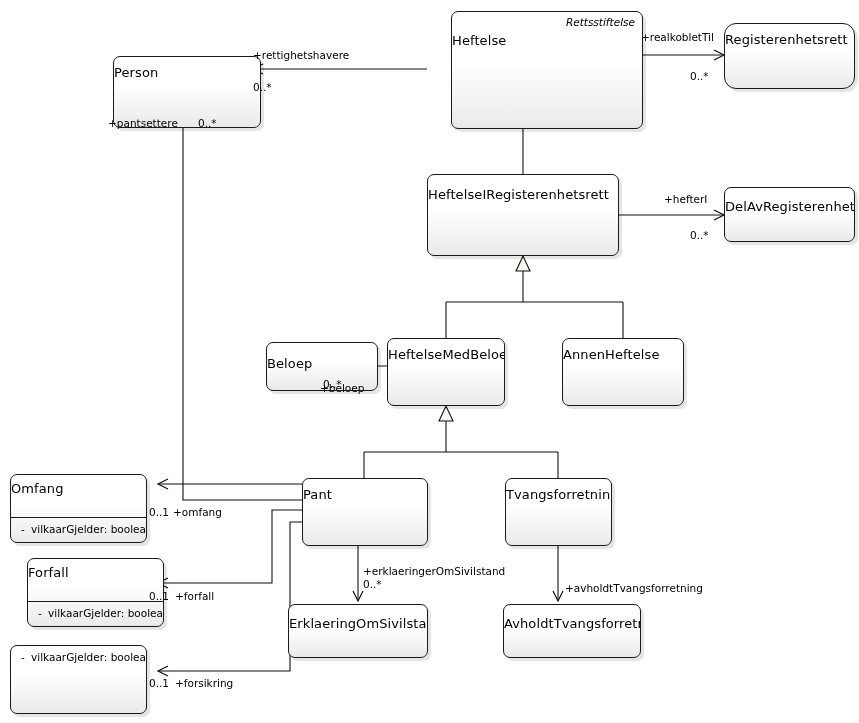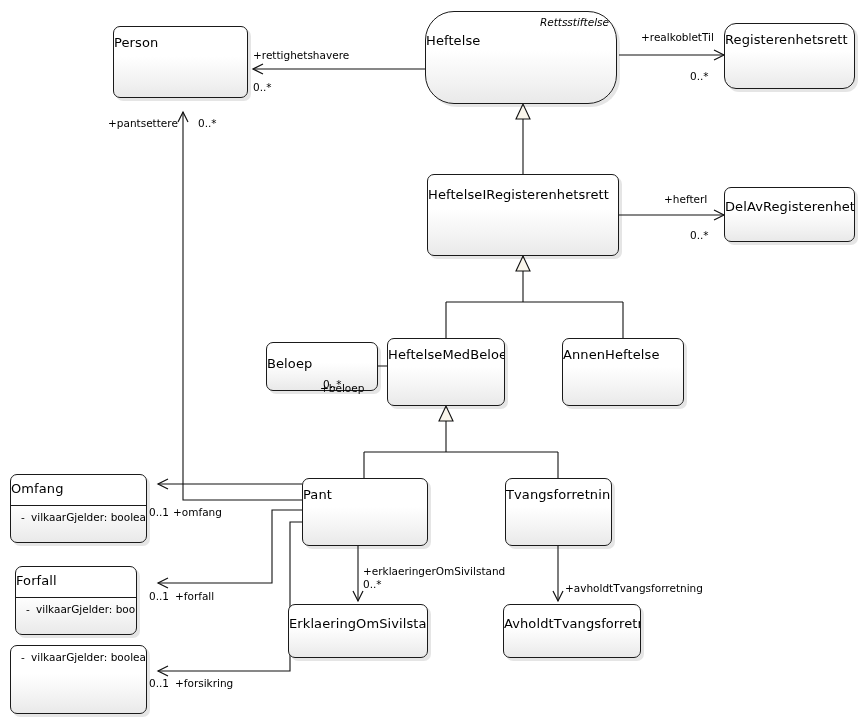--- a/index.html
+++ b/index.html
@@ -49,21 +49,21 @@
     right: 7px;
     top: 4px;
     font-size: 10.5px;
     font-style: italic;
     color: #000000;
     font-family: "DejaVu Sans", sans-serif;
   }
   
   .uml-class.has-attrs .uml-name {
     padding-top: 7px;
-    padding-bottom: 10px;
+    padding-bottom: 22px;
     border-bottom: 1px solid #1a1a1a;
   }
   .uml-attrs {
     padding: 5px 4px 0 4px;
   }
   .attr-row {
     font-size: 10.5px;
     color: #000000;
     white-space: nowrap;
     line-height: 13px;
@@ -138,25 +138,25 @@
       <line x1="558" y1="546" x2="558" y2="601" marker-end="url(#openArrow)"></line>
     </g>
 
     <g stroke="#111111" stroke-width="1.1" fill="#faf6ec">
       <polygon points="523,104 516,119 530,119"></polygon>
       <polygon points="523,256 516,271 530,271"></polygon>
       <polygon points="446,406 439,421 453,421"></polygon>
     </g>
   </svg>
 
-  <div class="uml-class" style="left:113px; top:26px; width:135px; height:72px;">
+  <div class="uml-class" style="left:113px; top:56px; width:148px; height:72px;">
     <div class="uml-name">Person</div>
   </div>
 
-  <div class="uml-class" style="left:425px; top:11px; width:192px; height:93px;border-radius:29px;">
+  <div class="uml-class" style="left:451px; top:11px; width:192px; height:118px;">
     <div class="uml-stereo">Rettsstiftelse</div>
     <div class="uml-name" style="padding-top:22px;">Heftelse</div>
   </div>
 
   <div class="uml-class" style="left:724px; top:23px; width:131px; height:66px;border-radius:12px;">
     <div class="uml-name">Registerenhetsrett</div>
   </div>
 
   <div class="uml-class" style="left:427px; top:174px; width:192px; height:82px;">
     <div class="uml-name" style="padding-top:13px;">HeftelseIRegisterenhetsrett</div>
@@ -197,21 +197,21 @@
   <div class="uml-class has-attrs" style="left:10px; top:474px; width:137px; height:69px;">
     <div class="uml-name">Omfang</div>
     <div class="uml-attrs">
       <div class="attr-row">
         <span class="attr-vis">-</span>
         <span class="attr-text">vilkaarGjelder: boolean</span>
       </div>
     </div>
   </div>
 
-  <div class="uml-class has-attrs" style="left:15px; top:558px; width:122px; height:69px;margin-top:8px;">
+  <div class="uml-class has-attrs" style="left:27px; top:558px; width:137px; height:69px;">
     <div class="uml-name">Forfall</div>
     <div class="uml-attrs">
       <div class="attr-row">
         <span class="attr-vis">-</span>
         <span class="attr-text">vilkaarGjelder: boolean</span>
       </div>
     </div>
   </div>
 
   <div class="uml-class has-attrs" style="left:10px; top:645px; width:137px; height:69px;">

